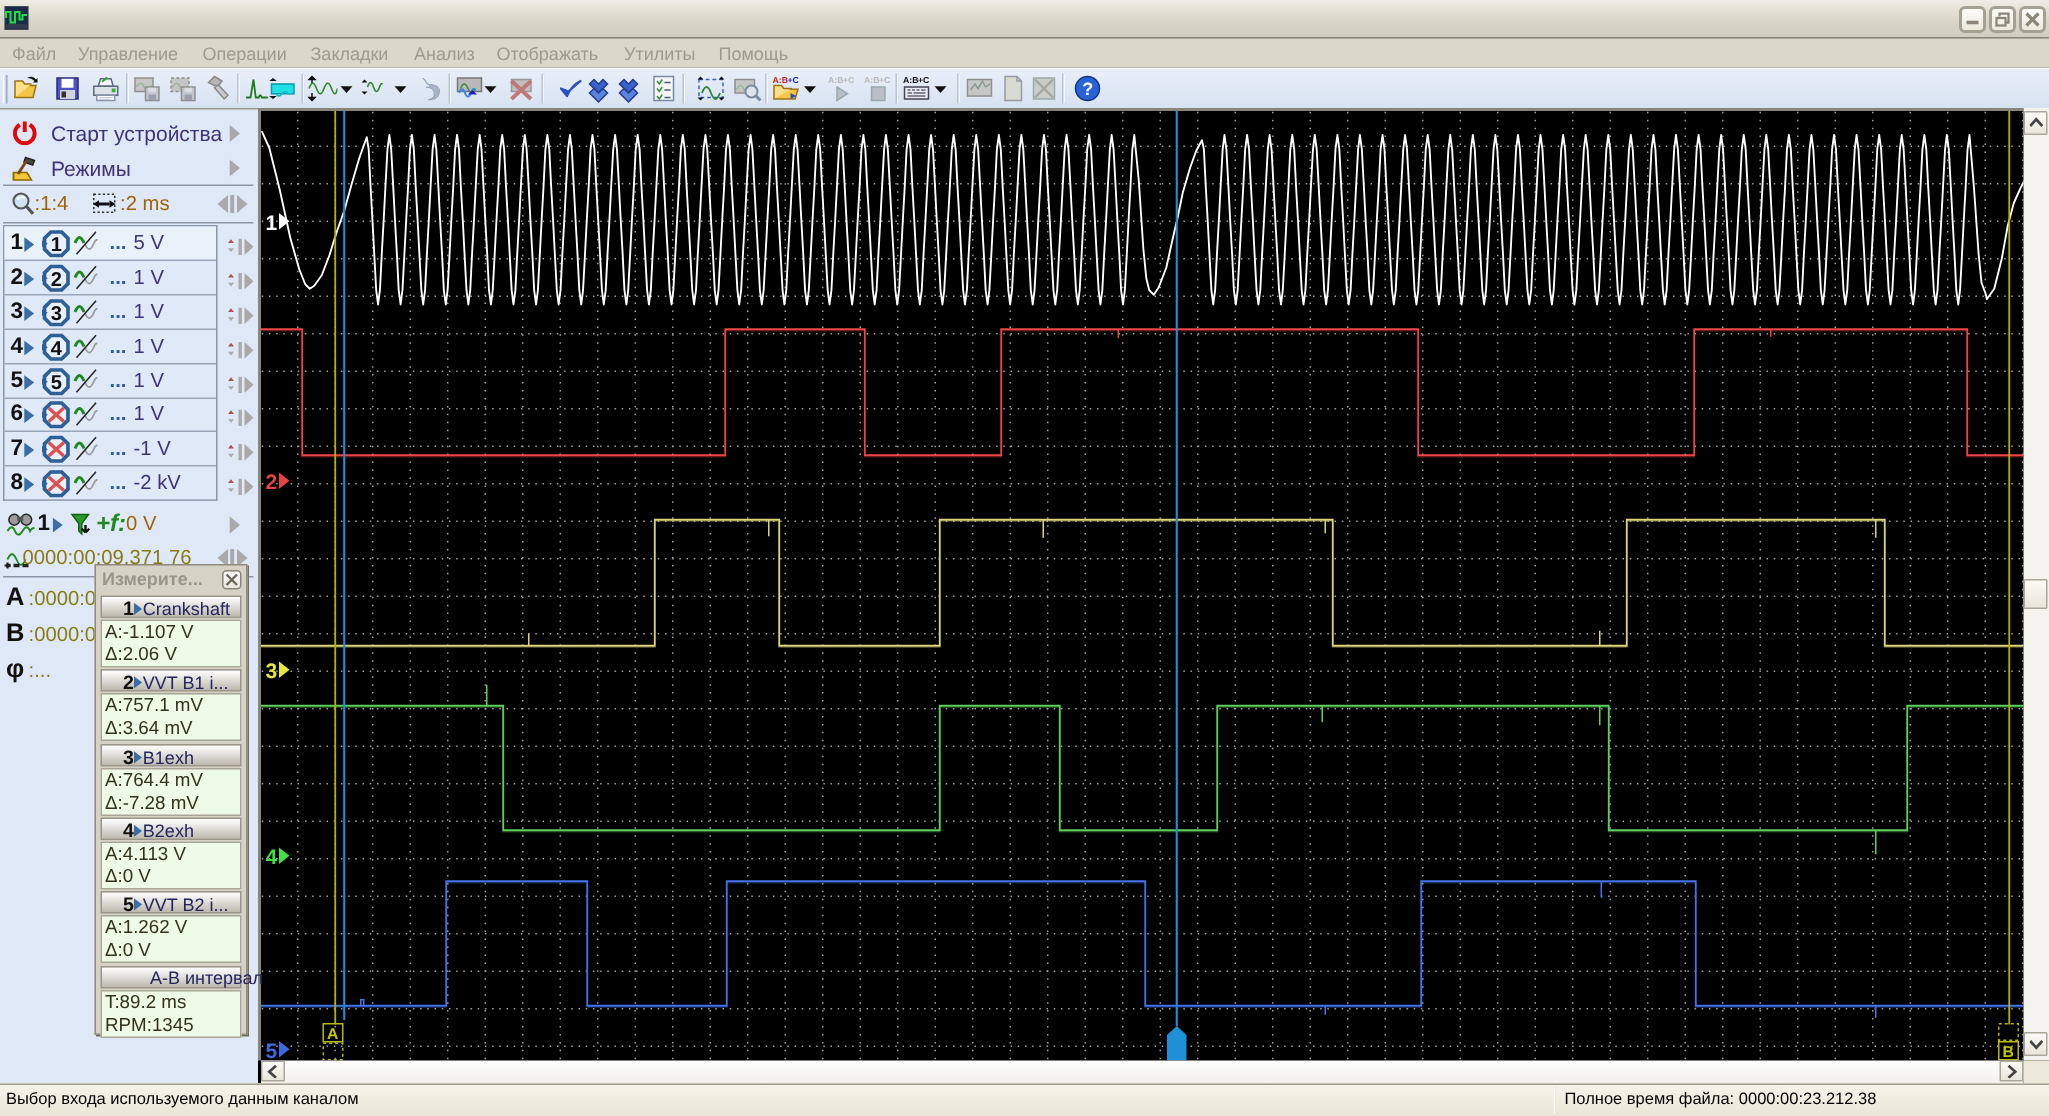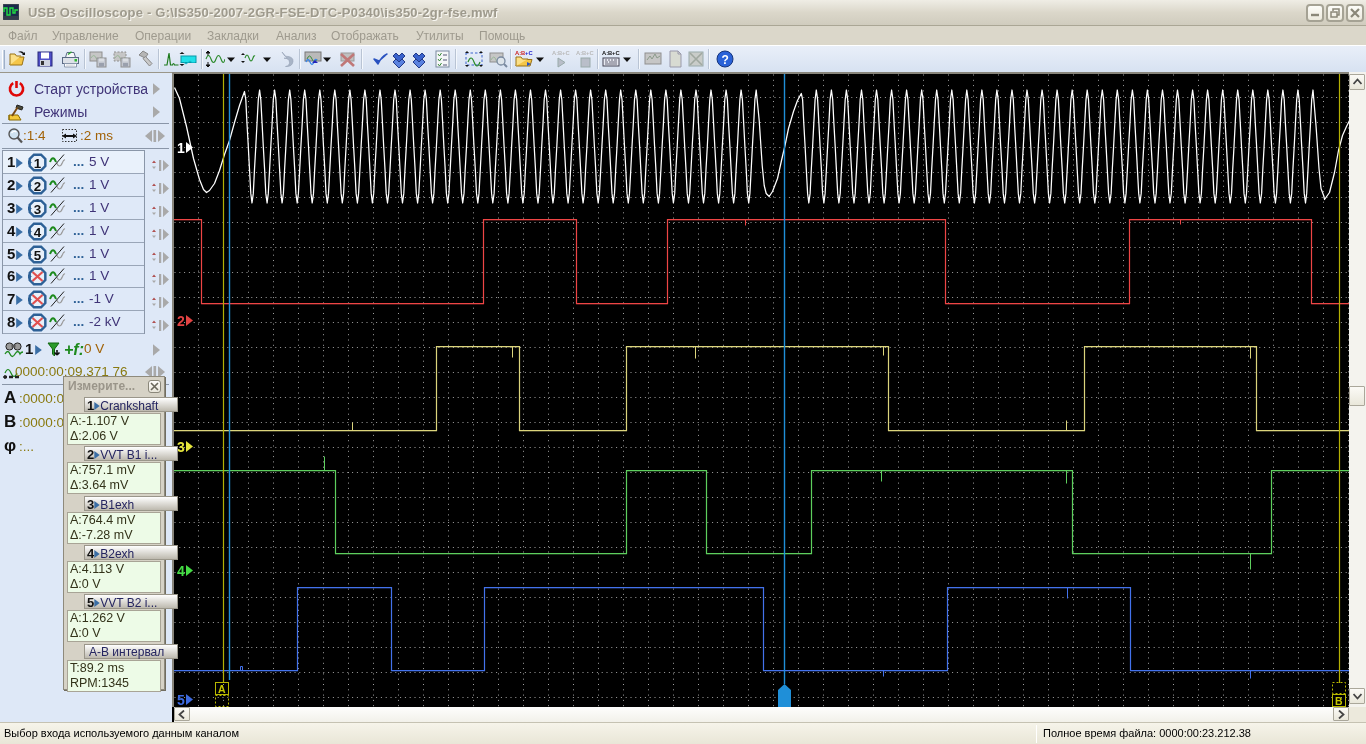--- a/index.html
+++ b/index.html
@@ -28,32 +28,31 @@
 #vscroll{position:absolute;left:1349px;top:72px;width:17px;height:635px;background:#f4f3ee}
 #hscroll{position:absolute;left:174px;top:707px;width:1175px;height:15px;background:linear-gradient(#fefefd,#f2f1ea)}
 #corner{position:absolute;left:1349px;top:707px;width:17px;height:15px;background:#ece9dc}
 .sbtn{position:absolute;background:linear-gradient(#fbfaf6,#e9e7da);border:1px solid #aaa79a;border-radius:1px;display:flex;align-items:center;justify-content:center}
 #statusbar{position:absolute;left:0;top:722px;width:1366px;height:22px;background:linear-gradient(#f6f4ea,#e9e6d7);border-top:1px solid #c5c2b2}
 #statusbar .st{position:absolute;top:4px;font-size:11px;color:#000}
 #stsep{position:absolute;left:1036px;top:2px;width:1px;height:18px;background:#b0ad9e;border-right:1px solid #fff}
 #popup{position:absolute;left:63px;top:376px;width:102px;height:314px;background:#d6d2c6;border:1px solid #8e8a7c;box-shadow:1px 1px 0 #716d60;z-index:50}
 #ptitle{position:absolute;left:4px;top:2px;font-size:12px;font-weight:bold;color:#9a958a}
 #pclose{position:absolute;right:3px;top:3px;width:13px;height:13px;background:linear-gradient(#fefdfb,#e8e5da);border:1.5px solid #8a877a;border-radius:3px;display:flex;align-items:center;justify-content:center}
-.phead{position:absolute;left:20px;width:94px;height:15px;background:linear-gradient(#fff,#bdb9ae);border:1px solid #9a968a;font-size:12px;padding-left:2px;white-space:nowrap}
+.phead{position:absolute;left:3px;width:94px;height:15px;background:linear-gradient(#fff,#bdb9ae);border:1px solid #9a968a;font-size:12px;padding-left:14px;white-space:nowrap}
 .pnum{font-weight:bold;color:#111;font-size:13px}
 .pname{color:#252560}
 .pval{position:absolute;left:3px;width:94px;height:32px;background:#edfbe7;border:1px solid #a8a496;font-size:12.5px;color:#33331a;padding-left:2px;line-height:15px}
 </style></head><body>
 <div id="titlebar">
 <svg width="16" height="16" viewBox="0 0 16 16" style="position:absolute;left:3px;top:4px">
       <rect width="16" height="16" fill="#1a2a4a" stroke="#555"></rect>
       <path d="M1,8 v-4 h3 v7 h3 v-7 h3 v5 h2 v-3 h3" stroke="#22dd44" stroke-width="1.4" fill="none"></path>
       <rect x="1" y="12" width="14" height="3" fill="#333c4c"></rect>
     </svg>
-<span class="ttl">USB Oscilloscope - G:\IS350-2007-2GR-FSE-DTC-P0340\is350-2gr-fse.mwf</span>
 <div class="tbtn" style="left:1306px"><svg width="14" height="14" viewBox="0 0 14 14">
         <path d="M3,9 h8" stroke="#8a8778" stroke-width="2.4"></path>
       </svg></div>
 <div class="tbtn" style="left:1326px"><svg width="14" height="14" viewBox="0 0 14 14">
         <path d="M5,5 v-2 h6 v6 h-2" fill="none" stroke="#8a8778" stroke-width="1.5"></path>
         <rect x="3" y="6" width="6" height="5" fill="none" stroke="#8a8778" stroke-width="1.5"></rect>
       </svg></div>
 <div class="tbtn" style="left:1346px"><svg width="14" height="14" viewBox="0 0 14 14">
         <path d="M3,3 l8,8 M11,3 l-8,8" stroke="#8a8778" stroke-width="2.2"></path>
       </svg></div>
@@ -636,17 +635,17 @@
       <div>A:4.113 V</div>
       <div>Δ:0 V</div>
     </div>
     <div class="phead" style="top:217.2px"><span class="pnum">5</span><svg width="6" height="9" viewBox="0 0 6 10" style="position:relative;top:0px">
         <path d="M0,1 L6,5.5 L0,10 Z" fill="#3a6ea5"></path>
       </svg><span class="pname">VVT B2 i...</span></div>
     <div class="pval" style="top:233.2px">
       <div>A:1.262 V</div>
       <div>Δ:0 V</div>
     </div>
-    <div class="phead" style="top:266.5px"><span class="pname" style="margin-left:2px">А-В интервал</span></div>
+    <div class="phead" style="top:266.5px"><span class="pname" style="margin-left:18px">А-В интервал</span></div>
     <div class="pval" style="top:282.5px">
       <div>T:89.2 ms</div>
       <div>RPM:1345</div>
     </div>
 </div>
 </body></html>

